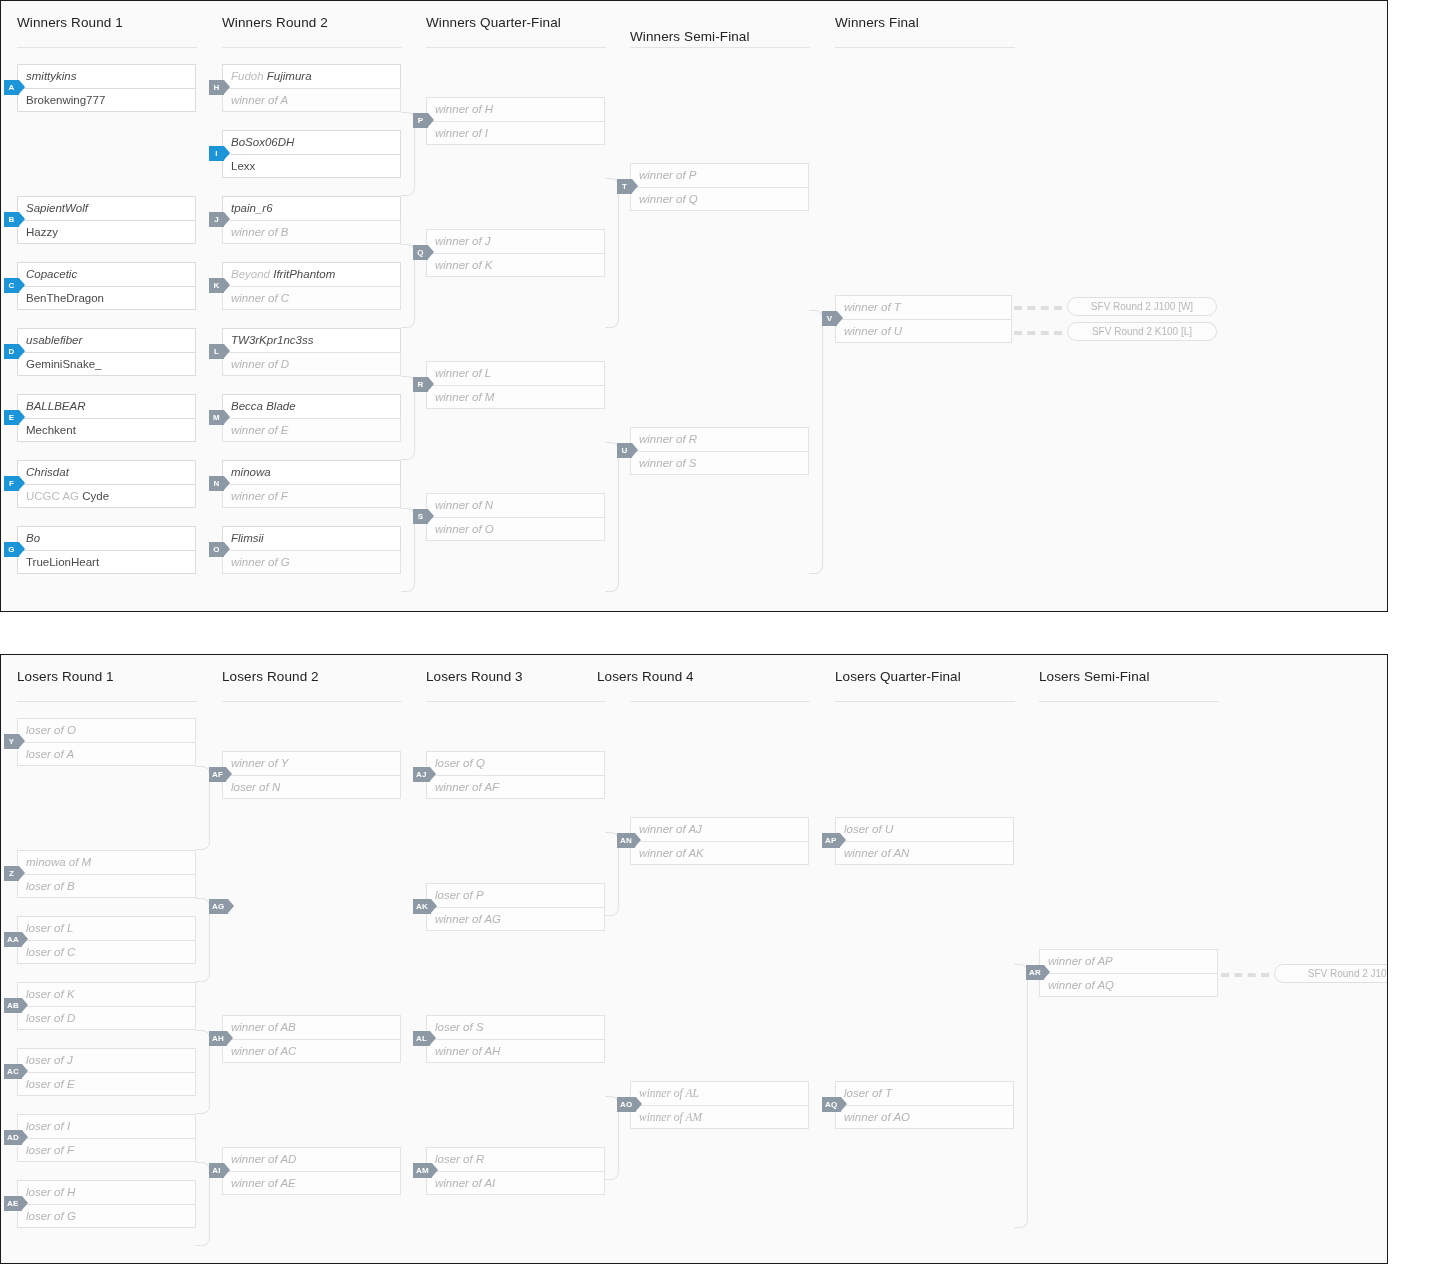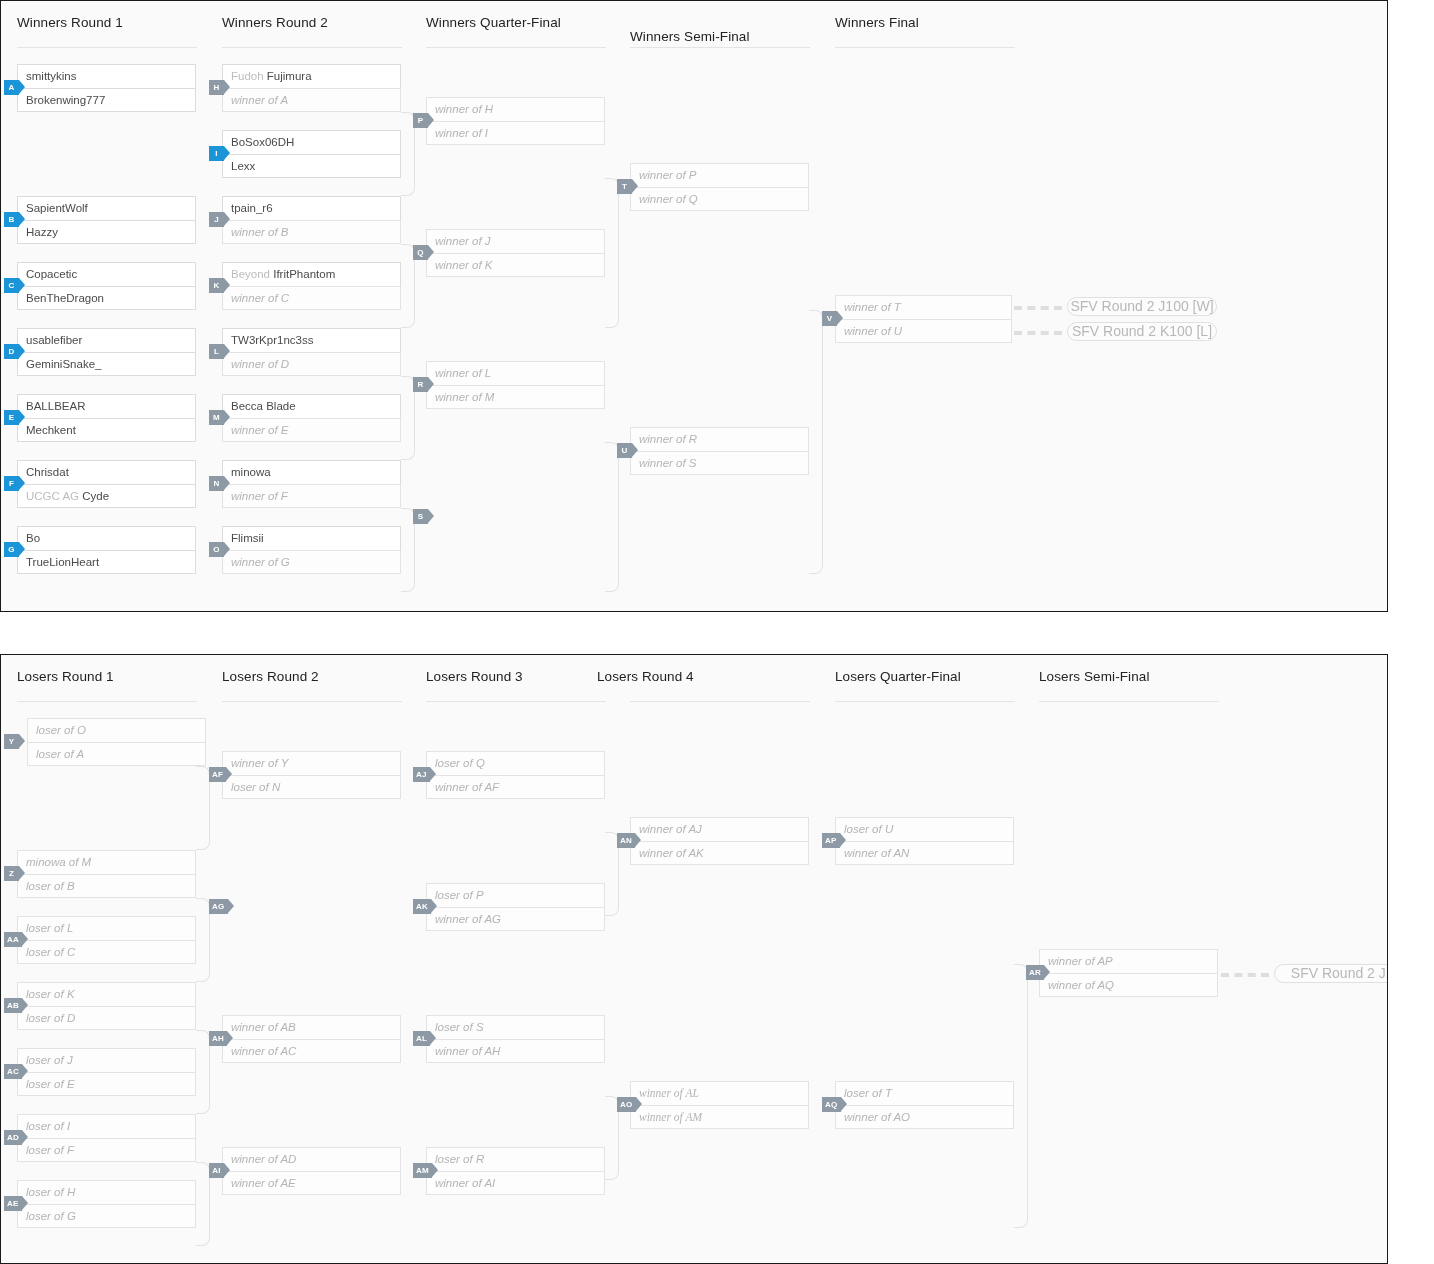--- a/index.html
+++ b/index.html
@@ -46,21 +46,21 @@
     border:1px solid #dcdcdc;
     background:#ffffff;
     height:24px;
     line-height:22px;
     font-size:11.5px;
     padding:0 0 0 8px;
     white-space:nowrap;
     overflow:hidden;
     color:#555;
   }
-  .slot.top{border-bottom:none;}
+  .slot.top{border-bottom:none;font-style:italic;}
   .slot.tbd{
     color:#b4b4b4;
     font-style:italic;
     background:#fdfdfd;
     border-color:#e3e3e3;
   }
   .slot .prefix{color:#bdbdbd;}
   .slot .pname{color:#4a4a4a;}
 
   
@@ -111,21 +111,21 @@
   }
   .pill{
     position:absolute;
     box-sizing:border-box;
     height:19px;
     line-height:17px;
     border:1px solid #e0e0e0;
     border-radius:10px;
     background:#fcfcfc;
     color:#b8b8b8;
-    font-size:14px;
+    font-size:10px;
     text-align:center;
     white-space:nowrap;
     overflow:hidden;
   }
 </style>
 </head>
 <body>
 
 <div class="panel" id="winners-panel">
     <div class="col-head" style="left: 16px; top: 14px;">Winners Round 1</div>
@@ -228,20 +228,24 @@
     <div class="match" style="left: 425px; top: 228px; width: 179px;">
       <div class="slot top tbd"><span class="pname" style="color:inherit">winner of J</span></div>
       <div class="slot bottom tbd"><span class="pname" style="color:inherit">winner of K</span></div>
     </div>
     <div class="badge" style="left: 412px; top: 244px;">Q</div>
     <div class="match" style="left: 425px; top: 360px; width: 179px;">
       <div class="slot top tbd"><span class="pname" style="color:inherit">winner of L</span></div>
       <div class="slot bottom tbd"><span class="pname" style="color:inherit">winner of M</span></div>
     </div>
     <div class="badge" style="left: 412px; top: 376px;">R</div>
+    <div class="match" style="left: 425px; top: 492px; width: 179px;">
+      <div class="slot top tbd"><span class="pname" style="color:inherit">winner of N</span></div>
+      <div class="slot bottom tbd"><span class="pname" style="color:inherit">winner of O</span></div>
+    </div>
     <div class="badge" style="left: 412px; top: 508px;">S</div>
     <div class="match" style="left: 629px; top: 162px; width: 179px;">
       <div class="slot top tbd"><span class="pname" style="color:inherit">winner of P</span></div>
       <div class="slot bottom tbd"><span class="pname" style="color:inherit">winner of Q</span></div>
     </div>
     <div class="badge" style="left: 616px; top: 178px;">T</div>
     <div class="match" style="left: 629px; top: 426px; width: 179px;">
       <div class="slot top tbd"><span class="pname" style="color:inherit">winner of R</span></div>
       <div class="slot bottom tbd"><span class="pname" style="color:inherit">winner of S</span></div>
     </div>
@@ -270,21 +274,21 @@
     <div class="col-rule" style="left: 834px; top: 46px; width: 180px;"></div>
     <div class="col-head" style="left: 1038px; top: 14px;">Losers Semi-Final</div>
     <div class="col-rule" style="left: 1038px; top: 46px; width: 180px;"></div>
     <div class="conn bracket" style="left: 195px; top: 111px; width: 14px; height: 84px;"></div>
     <div class="conn bracket" style="left: 195px; top: 243px; width: 14px; height: 84px;"></div>
     <div class="conn bracket" style="left: 195px; top: 375px; width: 14px; height: 84px;"></div>
     <div class="conn bracket" style="left: 195px; top: 507px; width: 14px; height: 84px;"></div>
     <div class="conn bracket" style="left: 604px; top: 177px; width: 14px; height: 84px;"></div>
     <div class="conn bracket" style="left: 604px; top: 441px; width: 14px; height: 84px;"></div>
     <div class="conn bracket" style="left: 1013px; top: 309px; width: 14px; height: 264px;"></div>
-    <div class="match" style="left: 26px; top: 63px; width: 179px;">
+    <div class="match" style="left: 16px; top: 63px; width: 179px;">
       <div class="slot top tbd"><span class="pname" style="color:inherit">loser of O</span></div>
       <div class="slot bottom tbd"><span class="pname" style="color:inherit">loser of A</span></div>
     </div>
     <div class="badge" style="left: 3px; top: 79px;">Y</div>
     <div class="match" style="left: 16px; top: 195px; width: 179px;">
       <div class="slot top tbd"><span class="pname" style="color:inherit">minowa of M</span></div>
       <div class="slot bottom tbd"><span class="pname" style="color:inherit">loser of B</span></div>
     </div>
     <div class="badge" style="left: 3px; top: 211px;">Z</div>
     <div class="match" style="left: 16px; top: 261px; width: 179px;">

